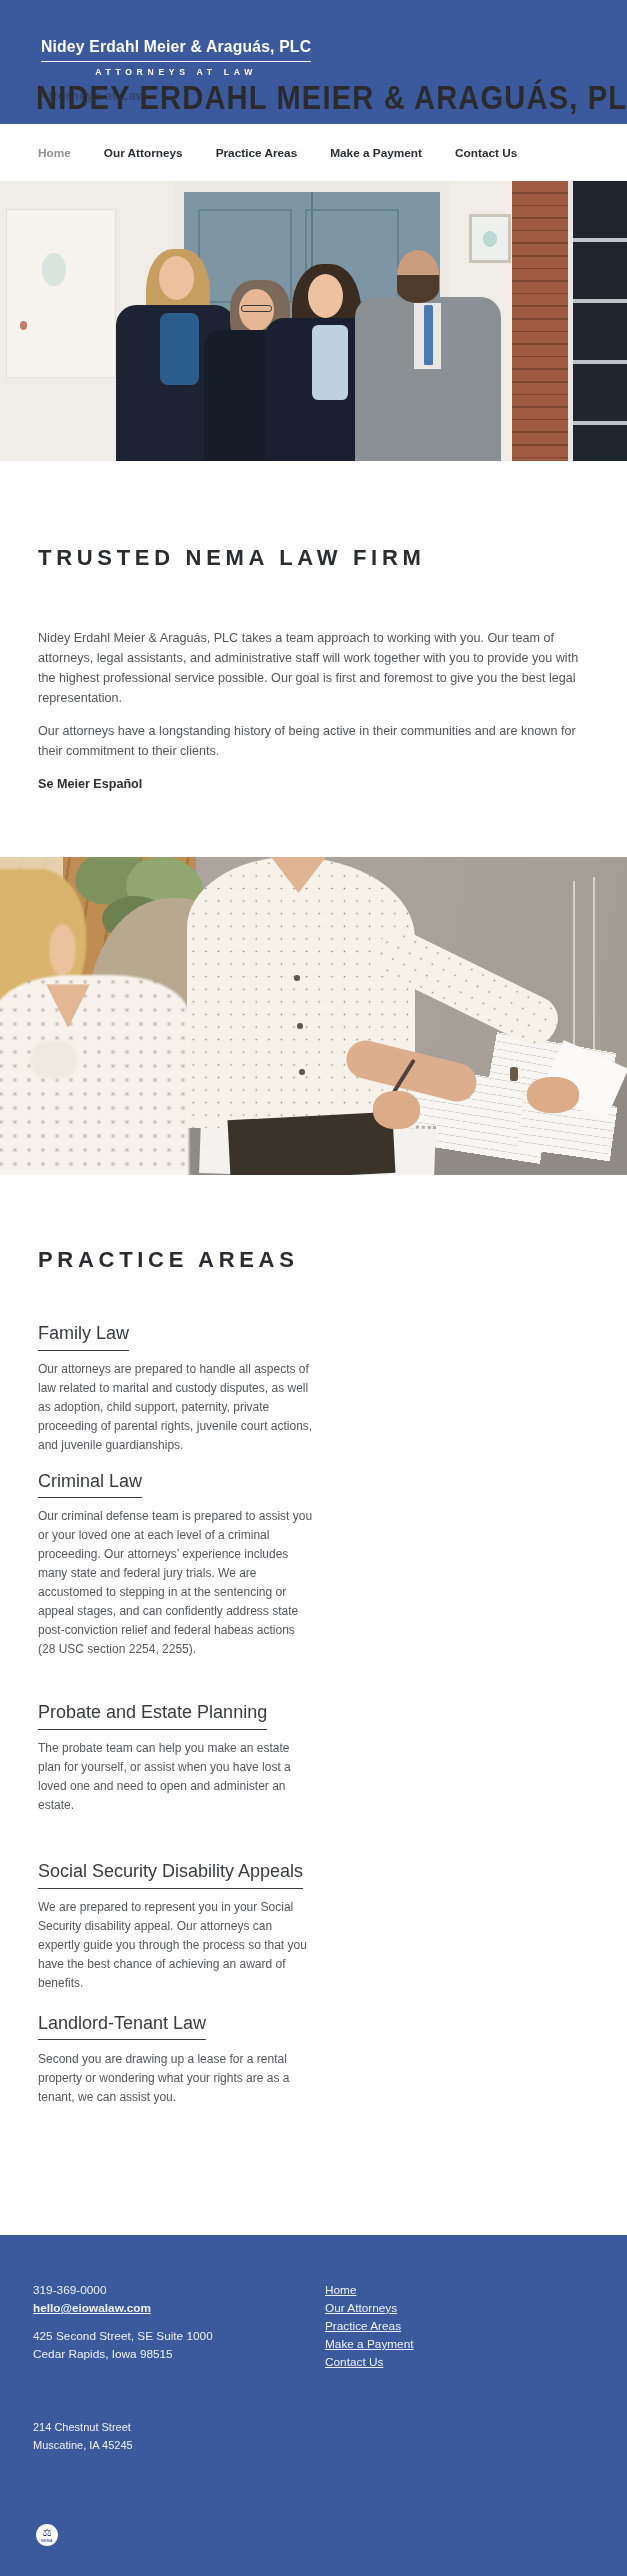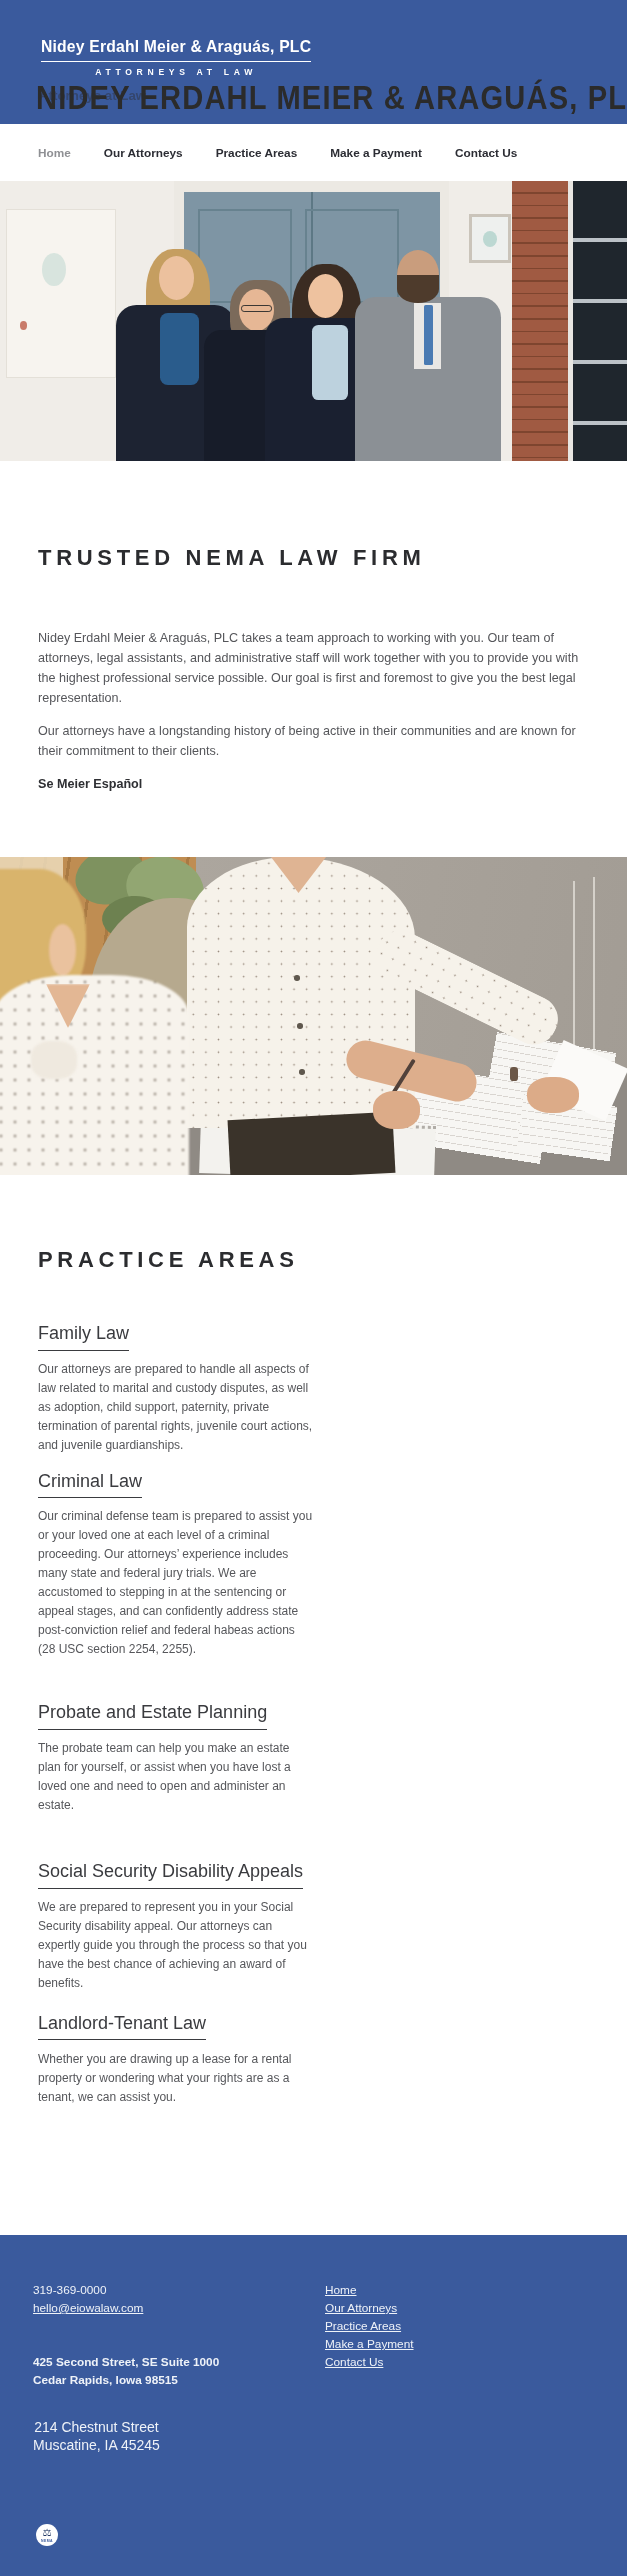--- a/index.html
+++ b/index.html
@@ -135,25 +135,25 @@
   .practice-list { margin-top: 50px; width: 276px; }
   .practice-title { display: inline-block; font-size: 18px; font-weight: 400; color: #3a3b3f;
                     padding-bottom: 5.5px; border-bottom: 1.2px solid #3a3b3f; text-decoration: none; cursor: pointer; }
   .practice-desc { margin-top: 9.4px; font-size: 12px; line-height: 19px; color: #56575b; }
   .gap-a { margin-bottom: 15.7px; } .gap-b { margin-bottom: 43px; }
   .gap-c { margin-bottom: 19.6px; } .gap-d { margin-bottom: 46px; }
 
   
   .site-footer { position: relative; width: 628px; height: 341px; background: #3a5a9d; color: #eef2f8; }
   .footer-contact { position: absolute; left: 33px; top: 46px; font-size: 11.8px; line-height: 18px; }
-  .footer-email { color: #eef2f8; text-decoration: underline; cursor: pointer; }
-  .footer-address1 { margin-top: 36px; font-weight: bold; }
+  .footer-email { color: #eef2f8; text-decoration: underline; cursor: pointer; font-weight: bold; }
+  .footer-address1 { margin-top: 10px; }
   .footer-links { position: absolute; left: 325px; top: 46px; font-size: 11.8px; line-height: 18px; }
   .footer-links a { display: table; color: #eef2f8; text-decoration: underline; cursor: pointer; }
-  .footer-address2 { position: absolute; left: 33px; top: 183px; font-size: 14px; line-height: 18px; text-align: center; }
+  .footer-address2 { position: absolute; left: 33px; top: 183px; font-size: 11px; line-height: 18px; }
   .footer-badge { position: absolute; left: 36px; top: 289px; width: 22px; height: 22px; border-radius: 50%;
                   background: #ffffff; display: flex; flex-direction: column; align-items: center;
                   justify-content: center; cursor: pointer; }
   .badge-scales { font-size: 10.2px; line-height: 10.2px; color: #233a66; }
   .badge-label  { font-size: 3.5px; font-weight: 700; letter-spacing: 0.4px; color: #3a5a9d; margin-top: 0.8px; }
 </style>
 </head>
 <body>
 
 <header class="site-header">
@@ -257,41 +257,41 @@
   <div class="sp-lw-neck"></div>
   <div class="sp-lw-bow"></div>
 </div>
 
 <section class="practice-section">
   <h2 class="section-heading">PRACTICE AREAS</h2>
   <div class="practice-list">
 
     <div class="practice-item gap-a">
       <a class="practice-title">Family Law</a>
-      <p class="practice-desc">Our attorneys are prepared to handle all aspects of law related to marital and custody disputes, as well as adoption, child support, paternity, private termination of parental rights, juvenile court actions, and juvenile guardianships.</p>
+      <p class="practice-desc">Our attorneys are prepared to handle all aspects of law related to marital and custody disputes, as well as adoption, child support, paternity, private proceeding of parental rights, juvenile court actions, and juvenile guardianships.</p>
     </div>
 
     <div class="practice-item gap-b">
       <a class="practice-title">Criminal Law</a>
       <p class="practice-desc">Our criminal defense team is prepared to assist you or your loved one at each level of a criminal proceeding. Our attorneys’ experience includes many state and federal jury trials. We are accustomed to stepping in at the sentencing or appeal stages, and can confidently address state post-conviction relief and federal habeas actions (28 USC section 2254, 2255).</p>
     </div>
 
     <div class="practice-item gap-d">
       <a class="practice-title">Probate and Estate Planning</a>
       <p class="practice-desc">The probate team can help you make an estate plan for yourself, or assist when you have lost a loved one and need to open and administer an estate.</p>
     </div>
 
     <div class="practice-item gap-c">
       <a class="practice-title">Social Security Disability Appeals</a>
       <p class="practice-desc">We are prepared to represent you in your Social Security disability appeal. Our attorneys can expertly guide you through the process so that you have the best chance of achieving an award of benefits.</p>
     </div>
 
     <div class="practice-item">
       <a class="practice-title">Landlord-Tenant Law</a>
-      <p class="practice-desc">Whether you are drawing up a lease for a rental property or wondering what your rights are as a tenant, we can assist you.</p>
+      <p class="practice-desc">Second you are drawing up a lease for a rental property or wondering what your rights are as a tenant, we can assist you.</p>
     </div>
 
   </div>
 </section>
 
 <footer class="site-footer">
   <div class="footer-contact">
     <div>319-369-0000</div>
     <a class="footer-email">hello@eiowalaw.com</a>
     <div class="footer-address1">

